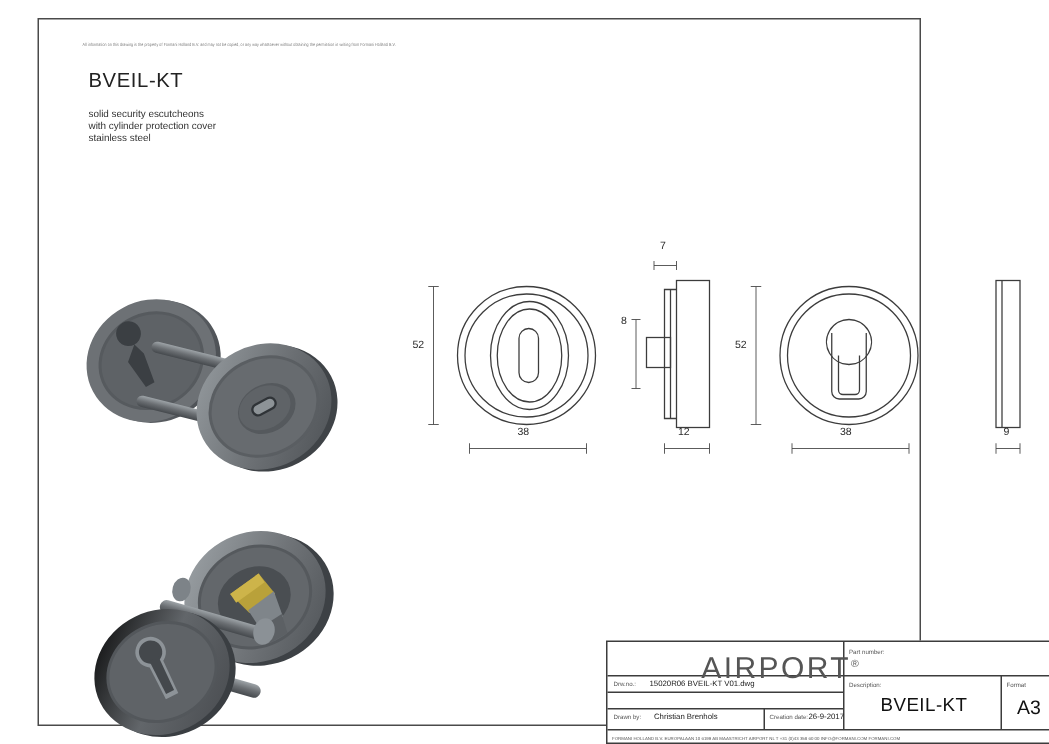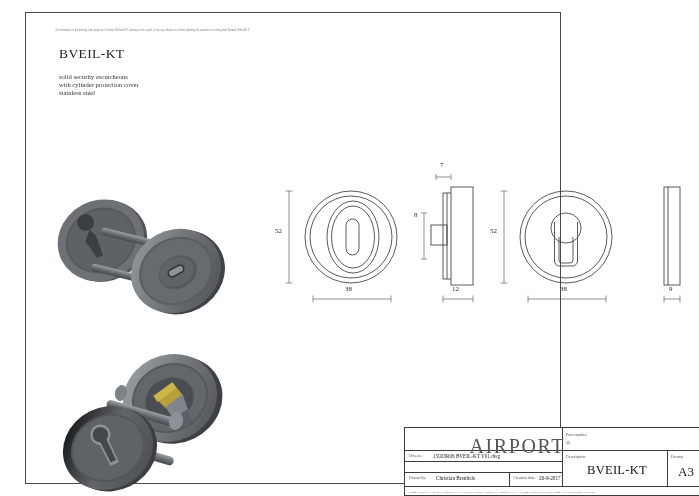--- a/index.html
+++ b/index.html
@@ -2,22 +2,22 @@
 <html><head>
 <meta charset="utf-8">
 <style>
   html,body{margin:0;padding:0;background:#ffffff;}
   body{width:699px;height:496px;overflow:hidden;
        font-family:"Liberation Sans",sans-serif;color:#1a1a1a;}
 
   #sheet{position:absolute;left:0;top:0;width:699px;height:496px;background:#fff;}
 
   
-  .frame{position:absolute;left:25px;top:12px;width:536px;height:472px;
-         border:1.1px solid #4a4a4a;box-sizing:border-box;background:#fff;font-family:Liberation Serif, serif;}
+  .frame{position:absolute;left:25px;top:12px;width:589px;height:472px;
+         border:1.1px solid #4a4a4a;box-sizing:border-box;background:#fff;}
 
   .copyright{position:absolute;left:29px;top:15px;width:600px;
              font-size:2.4px;line-height:3px;color:#777;white-space:nowrap;
              letter-spacing:.06px;transform:scaleY(1.25);transform-origin:left top;}
 
   .title{position:absolute;left:33px;top:33px;font-size:13.5px;letter-spacing:.4px;color:#222;}
   .subtitle{position:absolute;left:33px;top:60px;font-size:6.6px;line-height:8.2px;color:#333;}
   .subtitle div{white-space:nowrap;}
 
   

